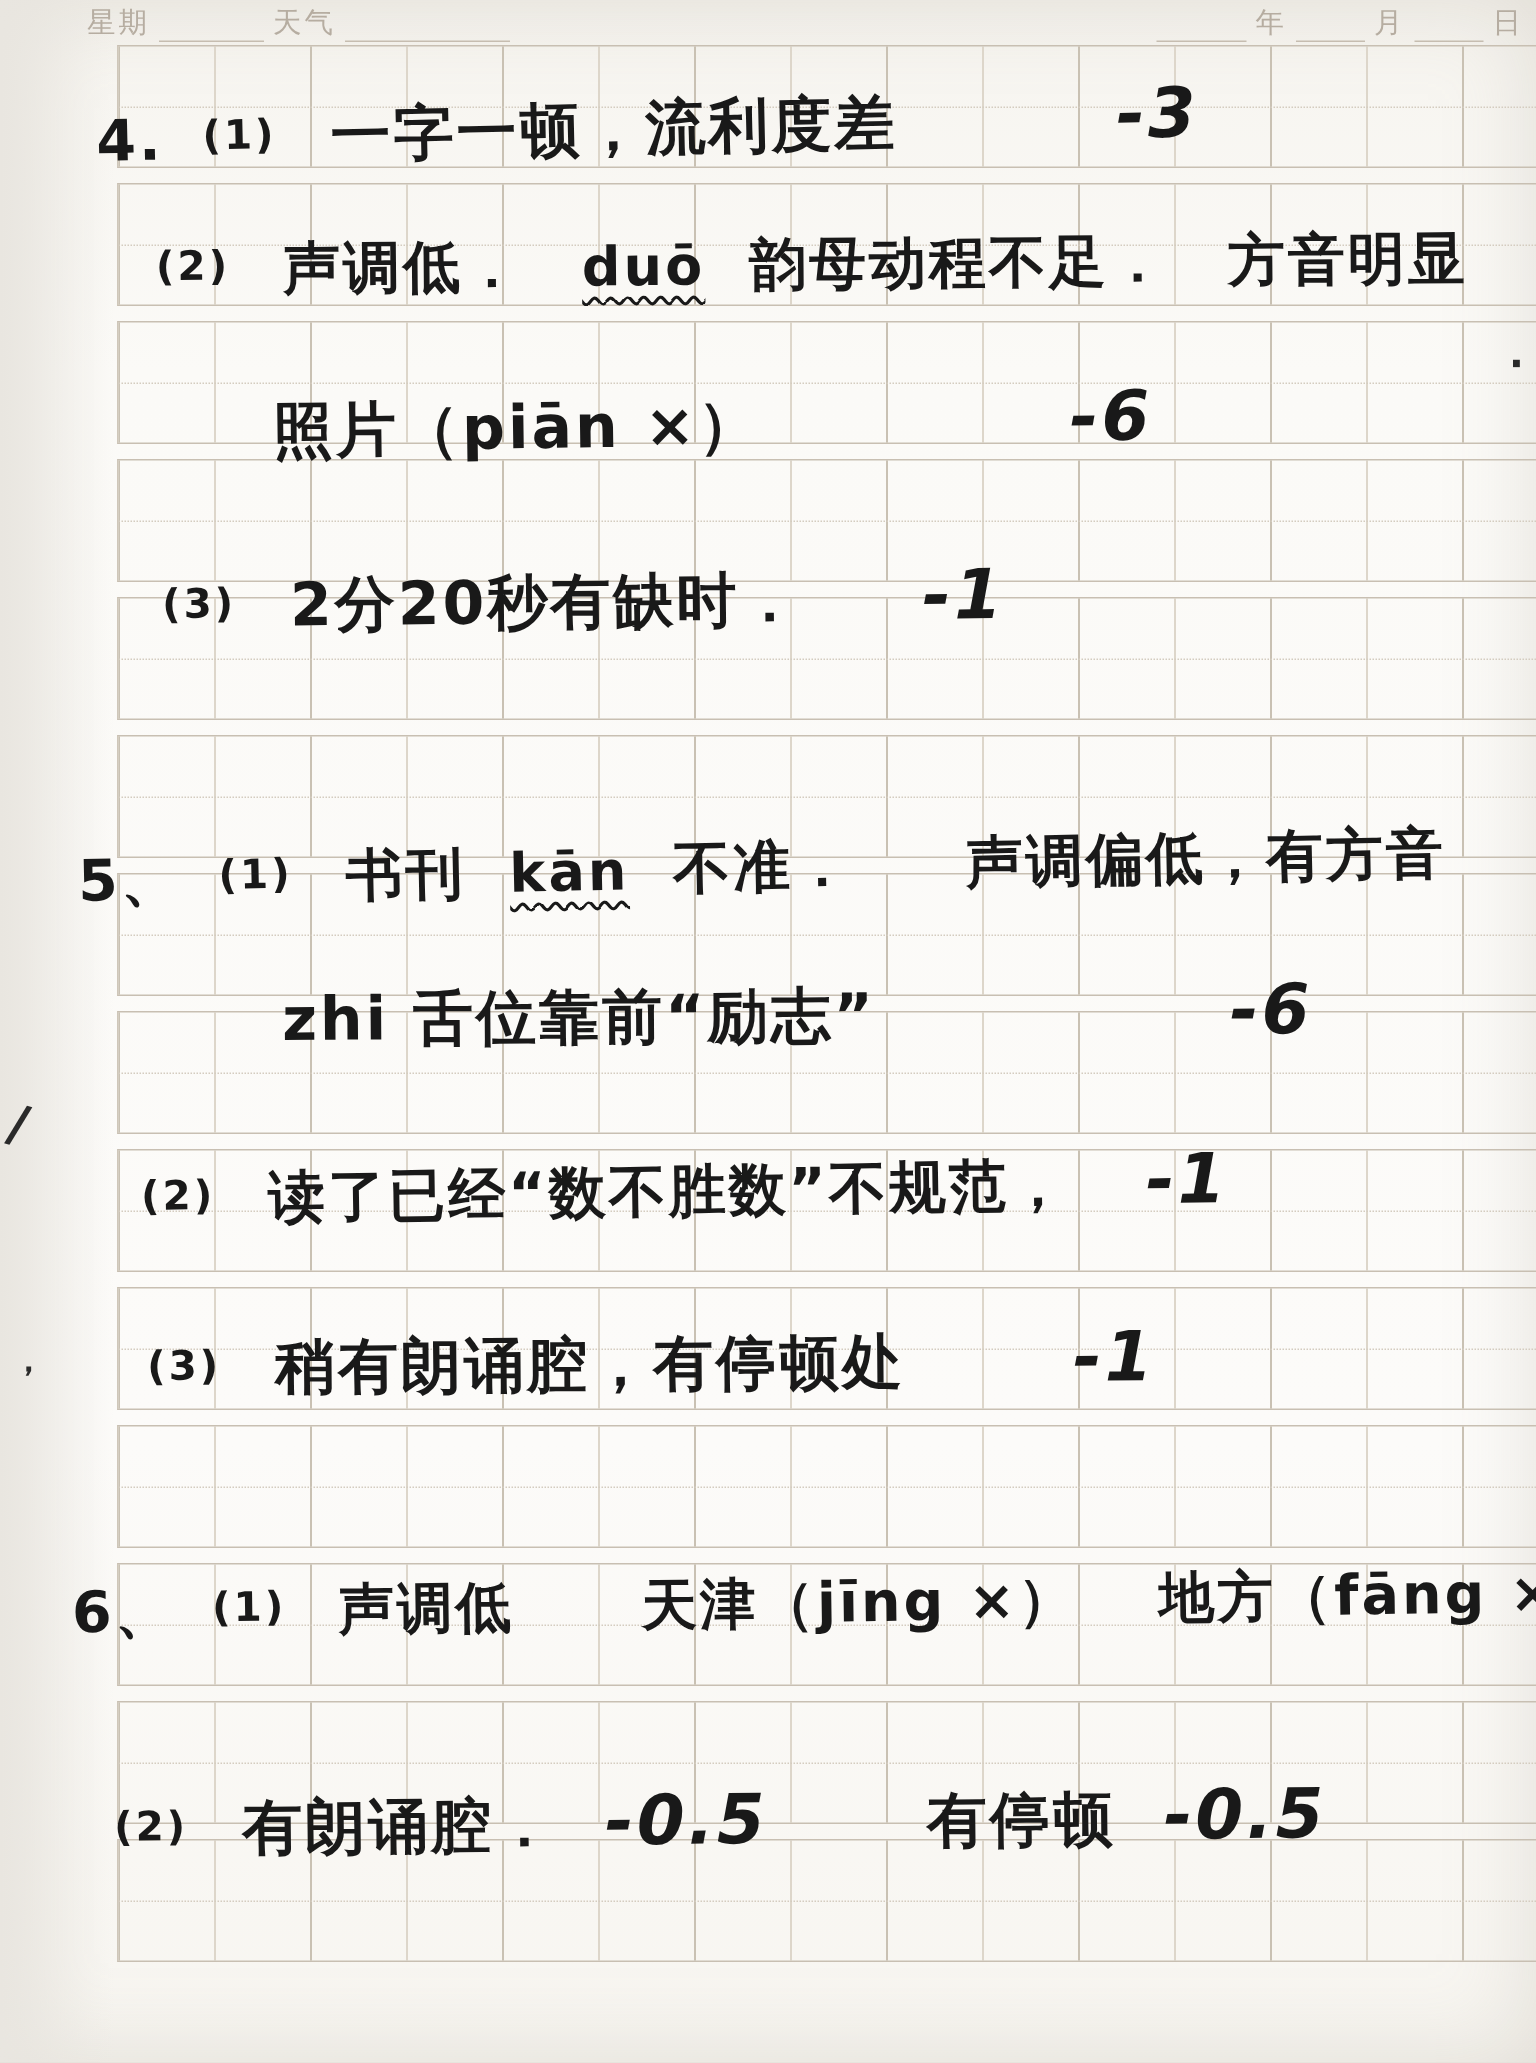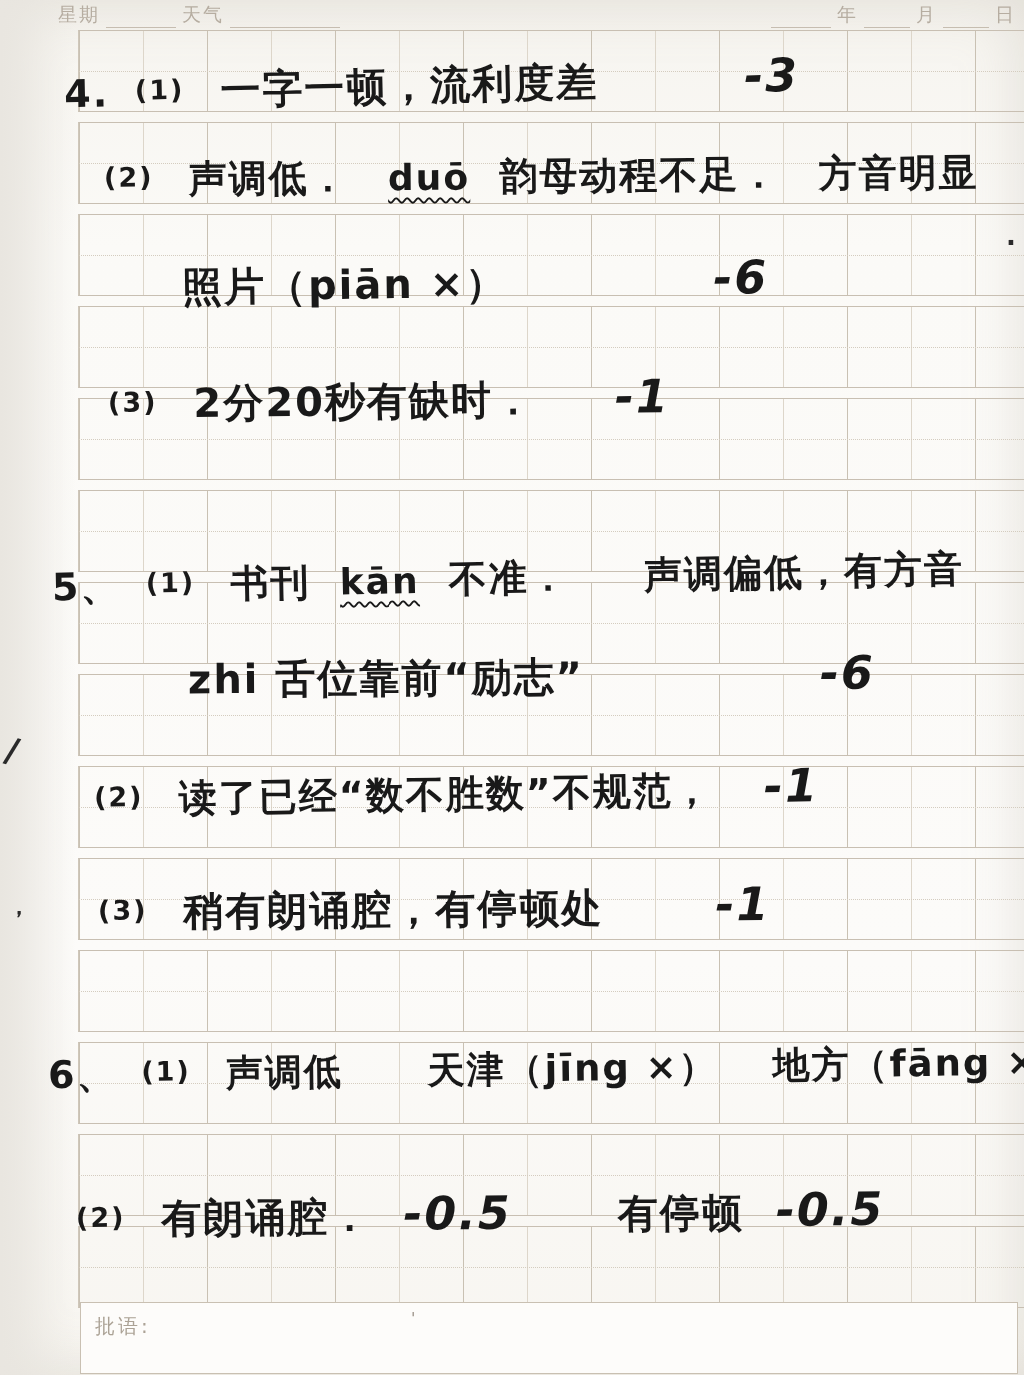--- a/index.html
+++ b/index.html
@@ -161,18 +161,14 @@
     <span>有朗诵腔．</span>
     <span class="score g16">-0.5</span>
     <span class="g90">有停顿</span>
     <span class="score g16">-0.5</span>
   </div>
 
   <span class="mark m1">/</span>
   <span class="mark m2">·</span>
   <span class="mark m3">，</span>
 
-  <div class="comment-box">
-    <span class="comment-label">批语:</span>
-    <span class="comment-tick">'</span>
-  </div>
 
 </div>
 
 </body></html>

